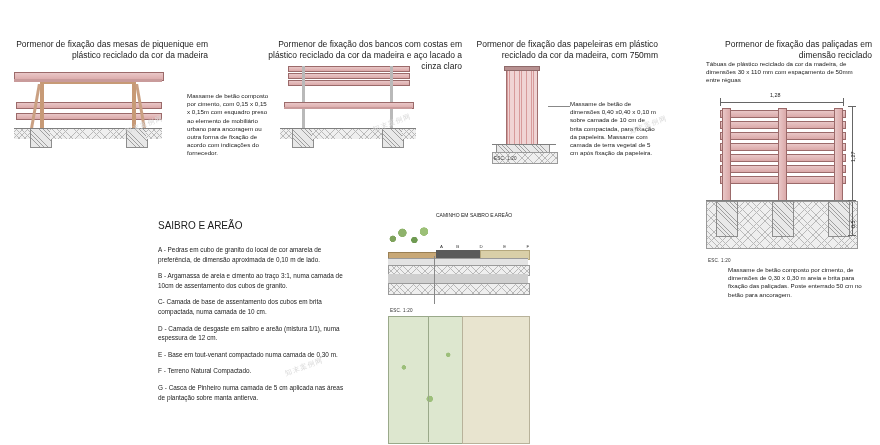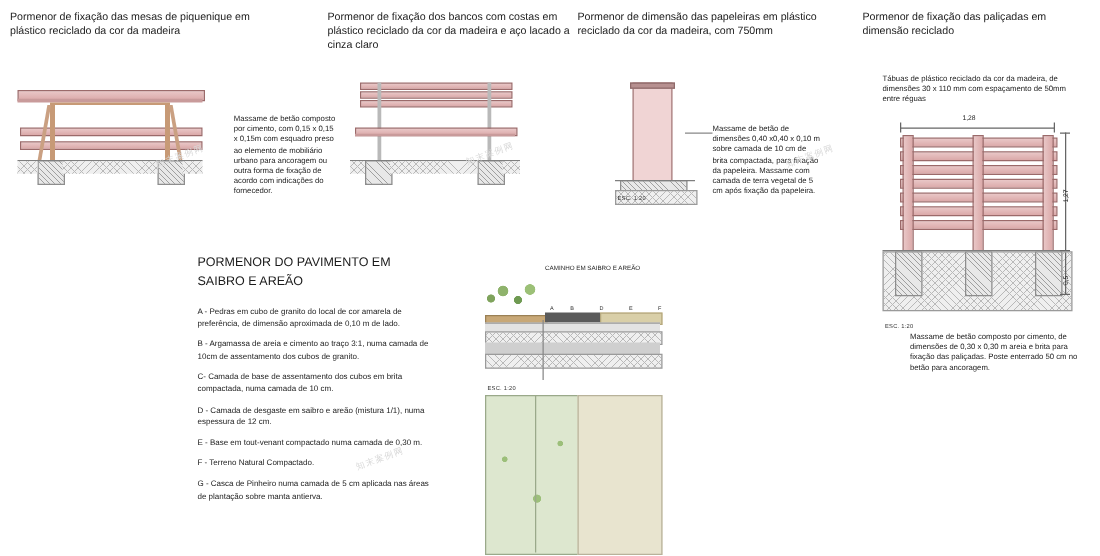--- a/index.html
+++ b/index.html
@@ -8,22 +8,23 @@
     background:#ffffff;
     font-family:"Liberation Sans", sans-serif;
     color:#1a1a1a;
     position:relative;
     overflow:hidden;
   }
   .panel{position:absolute;}
   .title{
     font-size:8.5px;
     line-height:11px;
-    text-align:left;
-    color:#1b1b1b;
+    text-align:right;
+    color:#1b1b1b;
+    margin-top:31px;
   }
   .note{
     font-size:6.2px;
     line-height:8.2px;
     color:#1b1b1b;
   }
   .scale-label{
     font-size:4.6px;
     color:#333;
     letter-spacing:.2px;
@@ -145,21 +146,21 @@
 
   <div class="concrete" style="position:absolute;left:12px;top:62px;width:20px;height:18px;"></div>
   <div class="concrete" style="position:absolute;left:102px;top:62px;width:20px;height:18px;"></div>
   <div style="position:absolute;left:0;top:62px;width:136px;height:0.8px;background:#7f7f7f;"></div>
   <div class="ground-hatch" style="position:absolute;left:0;top:62.8px;width:12px;height:10px;border:none;"></div>
   <div class="ground-hatch" style="position:absolute;left:32px;top:62.8px;width:70px;height:10px;border:none;"></div>
   <div class="ground-hatch" style="position:absolute;left:122px;top:62.8px;width:14px;height:10px;border:none;"></div>
 </div>
 
 <div class="panel" style="left:462px;top:8px;width:196px;">
-  <div class="title">Pormenor de dimensão das papeleiras em plástico reciclado da cor da madeira, com 750mm</div>
+  <div class="title">Pormenor de fixação das papeleiras em plástico reciclado da cor da madeira, com 750mm</div>
 </div>
 
 <div class="panel" style="left:492px;top:66px;width:120px;height:96px;">
 
   <div class="pinkfill" style="position:absolute;left:14px;top:0px;width:30px;height:78px;"></div>
   <div style="position:absolute;left:12px;top:0px;width:34px;height:3px;background:#b79090;border:0.5px solid #8f6a6a;"></div>
 
   <div class="concrete" style="position:absolute;left:4px;top:78px;width:52px;height:8px;"></div>
   <div class="ground-hatch" style="position:absolute;left:0px;top:86px;width:64px;height:10px;"></div>
   <div style="position:absolute;left:0;top:78px;width:64px;height:0.8px;background:#7f7f7f;"></div>
@@ -209,21 +210,21 @@
 
   <div class="dimline" style="left:146px;top:110px;width:0.8px;height:34px;"></div>
   <div class="dimline" style="left:142px;top:143px;width:8px;height:0.8px;"></div>
   <div class="vert-text" style="left:144px;top:136px;">0,5</div>
 </div>
 
 <div class="scale-label" style="position:absolute;left:708px;top:258px;">ESC. 1:20</div>
 <div class="note" style="position:absolute;left:728px;top:266px;width:134px;">Massame de betão composto por cimento, de dimensões de 0,30 x 0,30 m areia e brita para fixação das paliçadas. Poste enterrado 50 cm no betão para ancoragem.</div>
 
 <div class="section-title" style="position:absolute;left:158px;top:203px;width:190px;">
-  <span>PORMENOR DO PAVIMENTO EM</span><br>
+  <br>
   <span>SAIBRO E AREÃO</span>
 </div>
 
 <div class="body-text" style="position:absolute;left:158px;top:245px;width:190px;">
   <p>A - Pedras em cubo de granito do local de cor amarela de preferência, de dimensão aproximada de 0,10 m de lado.</p>
   <p>B - Argamassa de areia e cimento ao traço 3:1, numa camada de 10cm de assentamento dos cubos de granito.</p>
   <p>C- Camada de base de assentamento dos cubos em brita compactada, numa camada de 10 cm.</p>
   <p>D - Camada de desgaste em saibro e areão (mistura 1/1), numa espessura de 12 cm.</p>
   <p>E - Base em tout-venant compactado numa camada de 0,30 m.</p>
   <p>F - Terreno Natural Compactado.</p>

